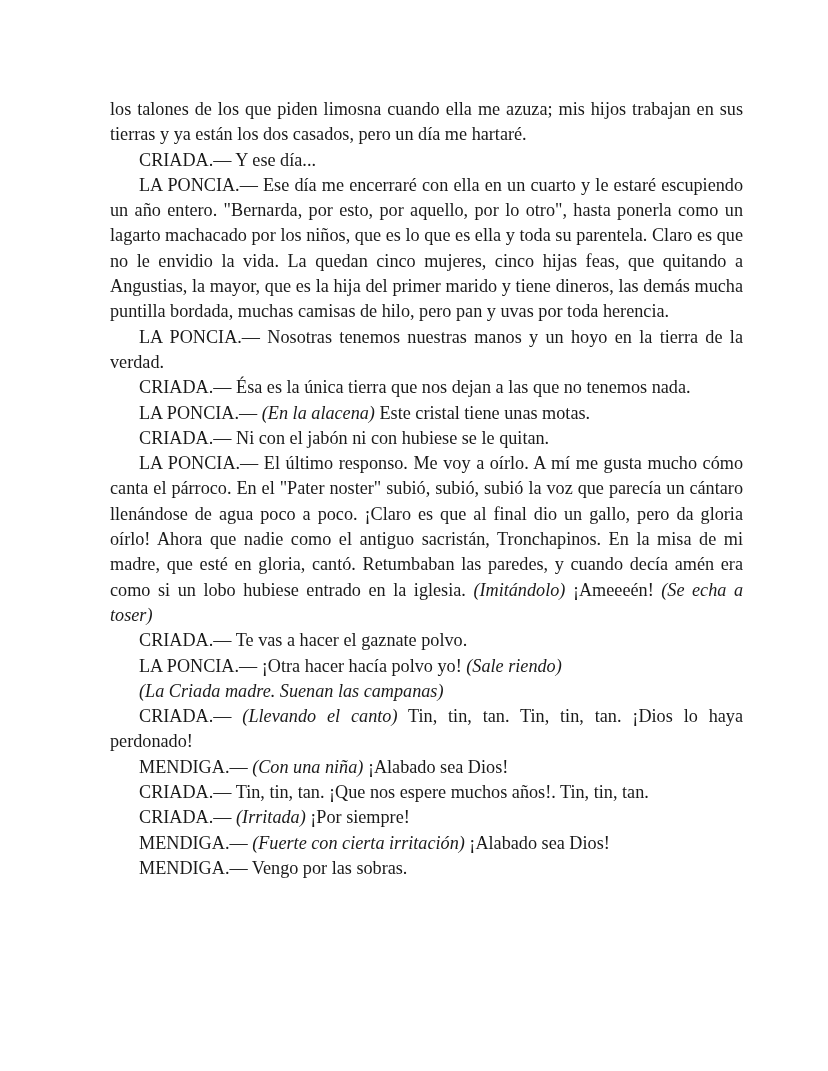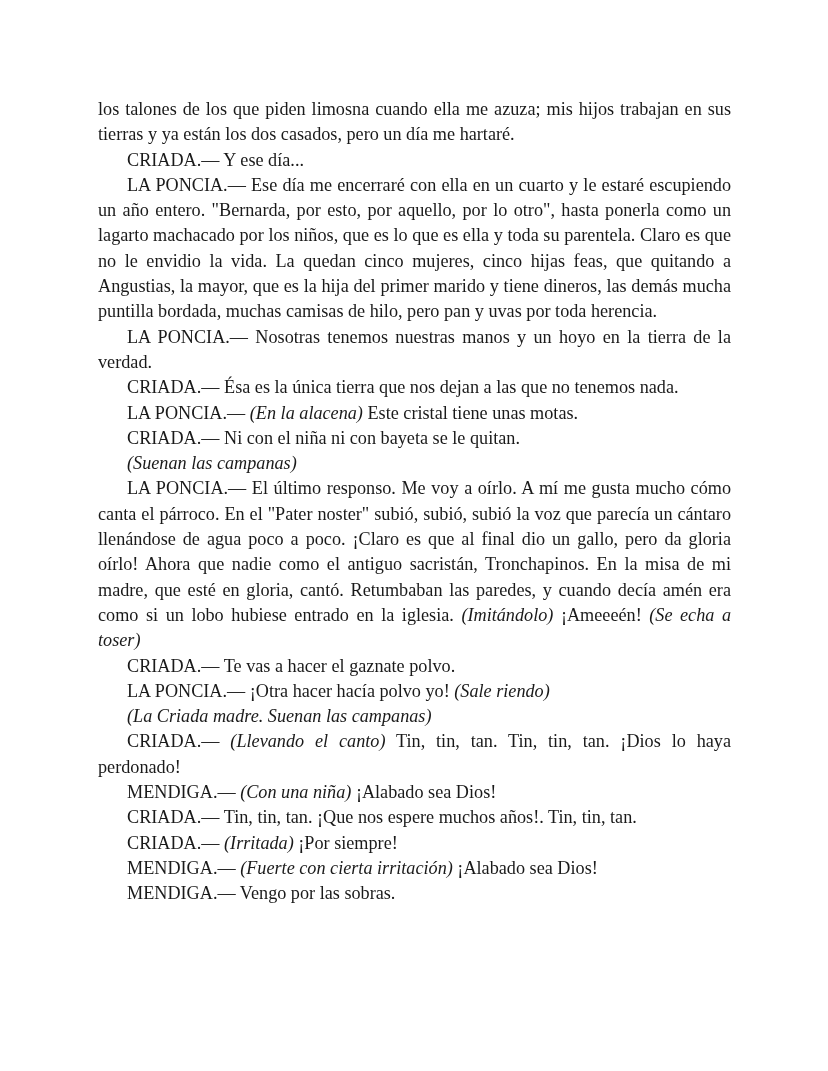--- a/index.html
+++ b/index.html
@@ -8,21 +8,21 @@
       background: #ffffff;
     }
     body {
       width: 828px;
       height: 1071px;
       position: relative;
       overflow: hidden;
     }
     .page {
       position: absolute;
-      left: 98px;
+      left: 110px;
       top: 97px;
       width: 633px;
       font-family: "Liberation Serif", serif;
       font-size: 18.2px;
       line-height: 25.3px;
       color: #1a1a1a;
     }
     .p {
       margin: 0;
       text-align: justify;
@@ -45,23 +45,22 @@
 
   <p class="p"><span>LA PONCIA.—</span><span> Ese día me encerraré con ella en un cuarto y le estaré escupiendo un año entero. "Bernarda, por esto, por aquello, por lo otro", hasta ponerla como un lagarto machacado por los niños, que es lo que es ella y toda su parentela. Claro es que no le envidio la vida. La quedan cinco mujeres, cinco hijas feas, que quitando a Angustias, la mayor, que es la hija del primer marido y tiene dineros, las demás mucha puntilla bordada, muchas camisas de hilo, pero pan y uvas por toda herencia.</span></p>
 
 
   <p class="p"><span>LA PONCIA.—</span><span> Nosotras tenemos nuestras manos y un hoyo en la tierra de la verdad.</span></p>
 
   <p class="p"><span>CRIADA.—</span><span> Ésa es la única tierra que nos dejan a las que no tenemos nada.</span></p>
 
   <p class="p"><span>LA PONCIA.—</span><span> </span><span class="i">(En la alacena)</span><span> Este cristal tiene unas motas.</span></p>
 
-  <p class="p"><span>CRIADA.—</span><span> Ni con el niña ni con bayeta se le quitan.</span></p>
+  <p class="p"><span>CRIADA.—</span><span> Ni con el jabón ni con hubiese se le quitan.</span></p>
 
-  <p class="p"><span class="i">(Suenan las campanas)</span></p>
 
   <p class="p"><span>LA PONCIA.—</span><span> El último responso. Me voy a oírlo. A mí me gusta mucho cómo canta el párroco. En el "Pater noster" subió, subió, subió la voz que parecía un cántaro llenándose de agua poco a poco. ¡Claro es que al final dio un gallo, pero da gloria oírlo! Ahora que nadie como el antiguo sacristán, Tronchapinos. En la misa de mi madre, que esté en gloria, cantó. Retumbaban las paredes, y cuando decía amén era como si un lobo hubiese entrado en la iglesia. </span><span class="i">(Imitándolo)</span><span> ¡Ameeeén! </span><span class="i">(Se echa a toser)</span></p>
 
   <p class="p"><span>CRIADA.—</span><span> Te vas a hacer el gaznate polvo.</span></p>
 
   <p class="p"><span>LA PONCIA.—</span><span> ¡Otra hacer hacía polvo yo! </span><span class="i">(Sale riendo)</span></p>
 
   <p class="p"><span class="i">(La Criada madre. Suenan las campanas)</span></p>
 
   <p class="p"><span>CRIADA.—</span><span> </span><span class="i">(Llevando el canto)</span><span> Tin, tin, tan. Tin, tin, tan. ¡Dios lo haya perdonado!</span></p>

